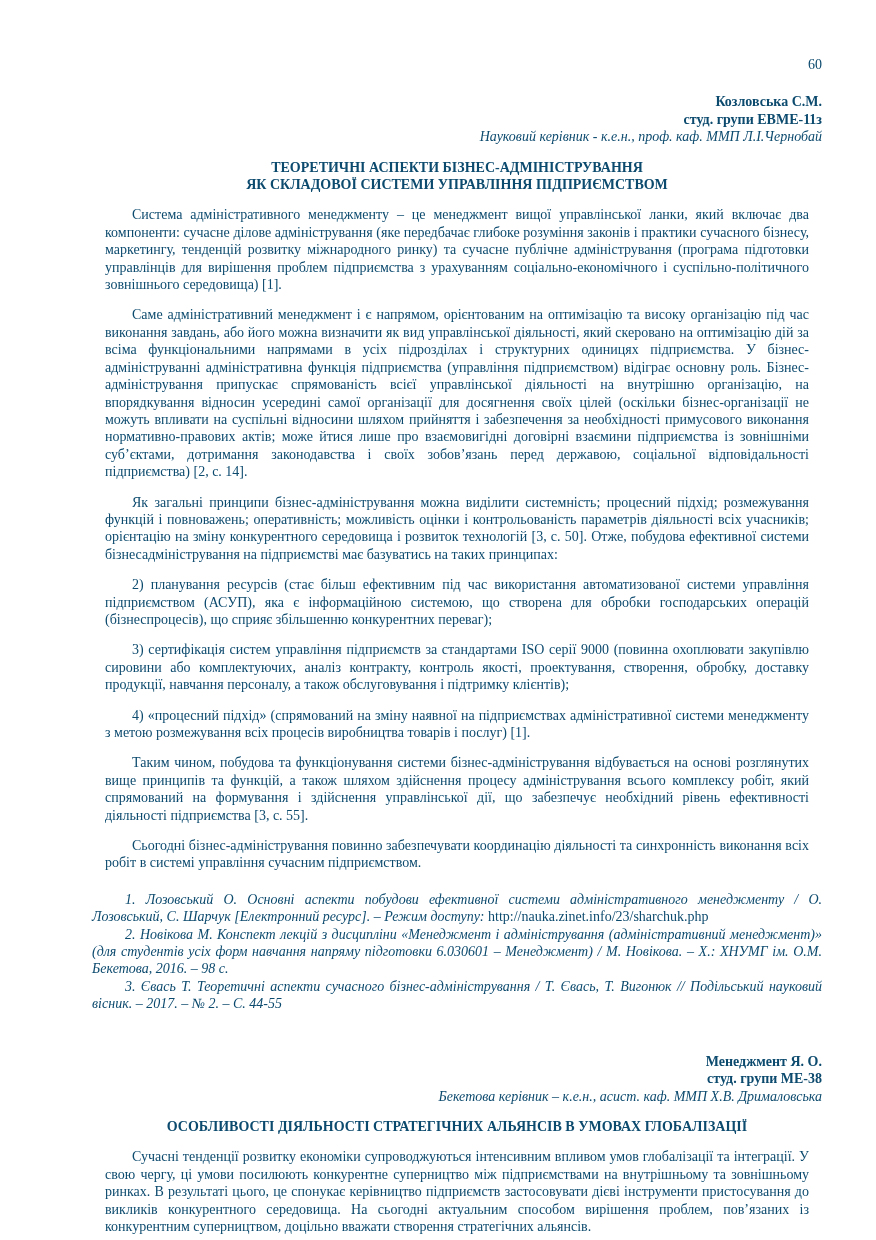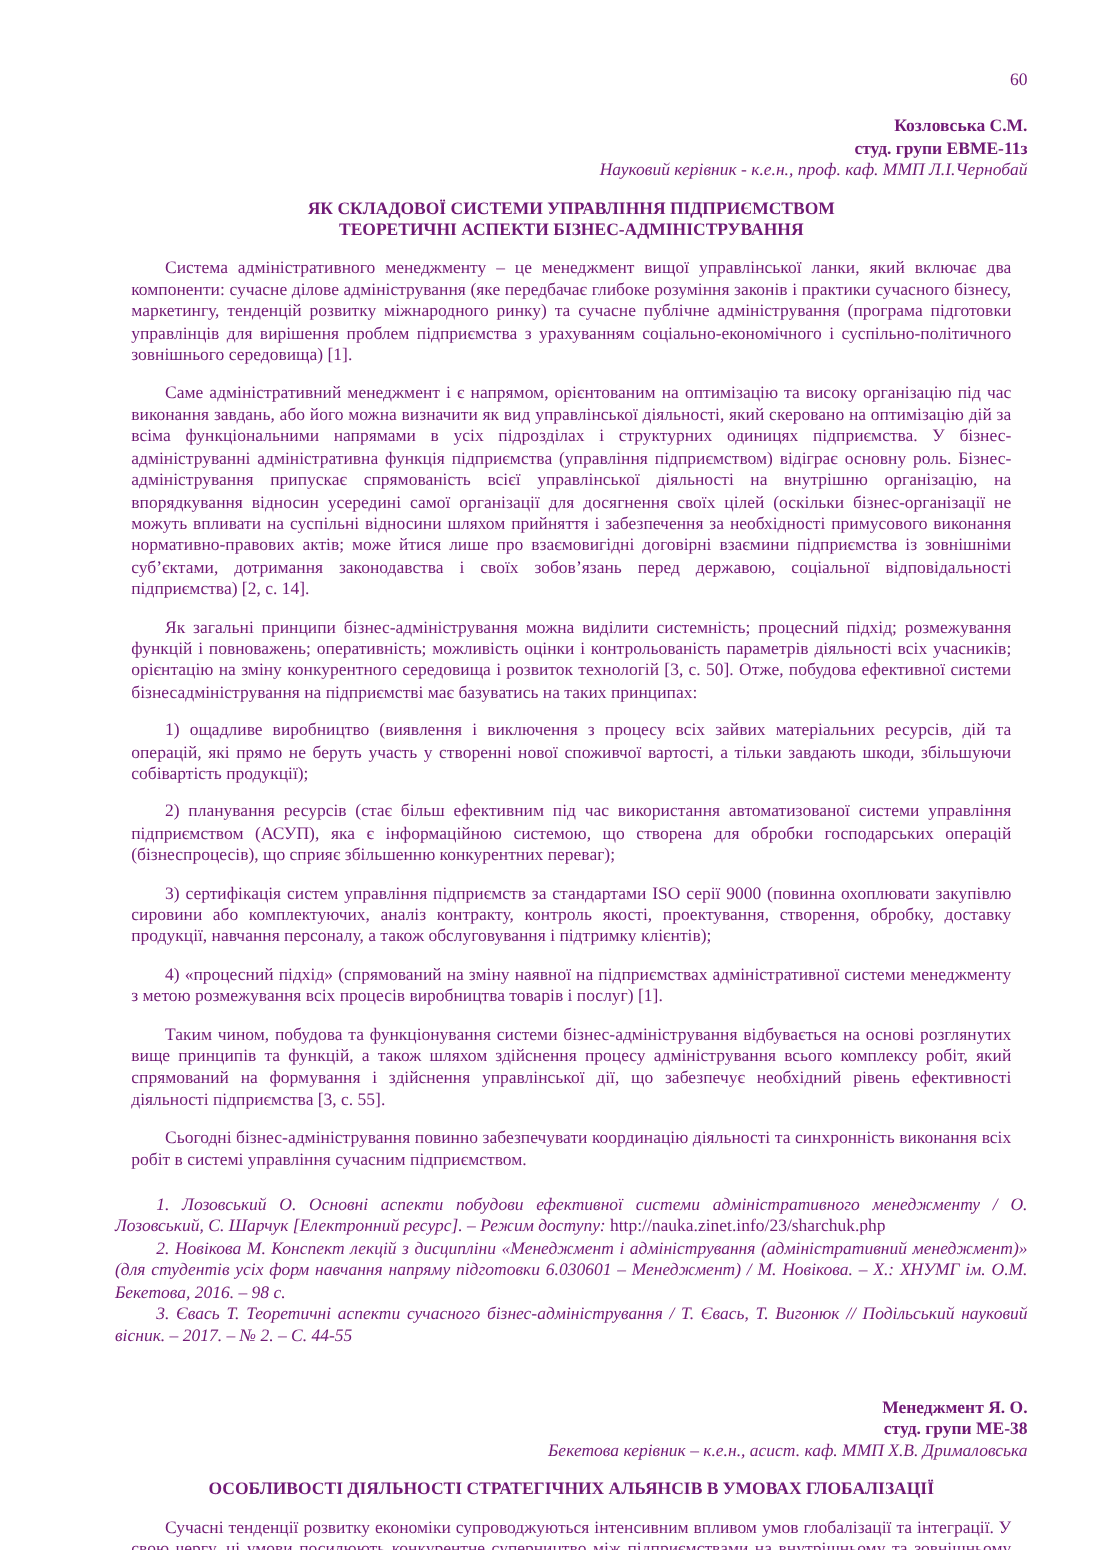--- a/index.html
+++ b/index.html
@@ -1,21 +1,21 @@
 <!DOCTYPE html>
 <html><head>
 <meta charset="utf-8">
 <style>
   * { box-sizing: border-box; }
   html, body { margin: 0; padding: 0; background: #ffffff; }
   .page {
     width: 876px;
     height: 1240px;
     background: #ffffff;
-    color: #701a75;
+    color: #0c4a6e;
     font-family: "Liberation Serif", "DejaVu Serif", serif;
     font-size: 14px;
     line-height: 17.4px;
     padding: 56px 54px 20px 92px;
     overflow: hidden;
   }
   .page-number {
     text-align: right;
     margin-bottom: 20px;
   }
@@ -62,29 +62,28 @@
 
   <div class="page-number">60</div>
 
   <div class="author-block">
     <div class="author-name">Козловська С.М.</div>
     <div class="author-group">студ. групи ЕВМЕ-11з</div>
     <div class="supervisor">Науковий керівник - к.е.н., проф. каф. ММП Л.І.Чернобай</div>
   </div>
 
   <div class="article-title">
+    <div>ТЕОРЕТИЧНІ АСПЕКТИ БІЗНЕС-АДМІНІСТРУВАННЯ</div>
     <div>ЯК СКЛАДОВОЇ СИСТЕМИ УПРАВЛІННЯ ПІДПРИЄМСТВОМ</div>
-    <div>ТЕОРЕТИЧНІ АСПЕКТИ БІЗНЕС-АДМІНІСТРУВАННЯ</div>
   </div>
 
   <div class="body-text">
     <p>Система адміністративного менеджменту – це менеджмент вищої управлінської ланки, який включає два компоненти: сучасне ділове адміністрування (яке передбачає глибоке розуміння законів і практики сучасного бізнесу, маркетингу, тенденцій розвитку міжнародного ринку) та сучасне публічне адміністрування (програма підготовки управлінців для вирішення проблем підприємства з урахуванням соціально-економічного і суспільно-політичного зовнішнього середовища) [1].</p>
     <p>Саме адміністративний менеджмент і є напрямом, орієнтованим на оптимізацію та високу організацію під час виконання завдань, або його можна визначити як вид управлінської діяльності, який скеровано на оптимізацію дій за всіма функціональними напрямами в усіх підрозділах і структурних одиницях підприємства. У бізнес-адмініструванні адміністративна функція підприємства (управління підприємством) відіграє основну роль. Бізнес-адміністрування припускає спрямованість всієї управлінської діяльності на внутрішню організацію, на впорядкування відносин усередині самої організації для досягнення своїх цілей (оскільки бізнес-організації не можуть впливати на суспільні відносини шляхом прийняття і забезпечення за необхідності примусового виконання нормативно-правових актів; може йтися лише про взаємовигідні договірні взаємини підприємства із зовнішніми суб’єктами, дотримання законодавства і своїх зобов’язань перед державою, соціальної відповідальності підприємства) [2, с. 14].</p>
     <p>Як загальні принципи бізнес-адміністрування можна виділити системність; процесний підхід; розмежування функцій і повноважень; оперативність; можливість оцінки і контрольованість параметрів діяльності всіх учасників; орієнтацію на зміну конкурентного середовища і розвиток технологій [3, с. 50]. Отже, побудова ефективної системи бізнесадміністрування на підприємстві має базуватись на таких принципах:</p>
-    <p>1) ощадливе виробництво (виявлення і виключення з процесу всіх зайвих матеріальних ресурсів, дій та операцій, які прямо не беруть участь у створенні нової споживчої вартості, а тільки завдають шкоди, збільшуючи собівартість продукції);</p>
     <p>2) планування ресурсів (стає більш ефективним під час використання автоматизованої системи управління підприємством (АСУП), яка є інформаційною системою, що створена для обробки господарських операцій (бізнеспроцесів), що сприяє збільшенню конкурентних переваг);</p>
     <p>3) сертифікація систем управління підприємств за стандартами ISO серії 9000 (повинна охоплювати закупівлю сировини або комплектуючих, аналіз контракту, контроль якості, проектування, створення, обробку, доставку продукції, навчання персоналу, а також обслуговування і підтримку клієнтів);</p>
     <p>4) «процесний підхід» (спрямований на зміну наявної на підприємствах адміністративної системи менеджменту з метою розмежування всіх процесів виробництва товарів і послуг) [1].</p>
     <p>Таким чином, побудова та функціонування системи бізнес-адміністрування відбувається на основі розглянутих вище принципів та функцій, а також шляхом здійснення процесу адміністрування всього комплексу робіт, який спрямований на формування і здійснення управлінської дії, що забезпечує необхідний рівень ефективності діяльності підприємства [3, с. 55].</p>
     <p>Сьогодні бізнес-адміністрування повинно забезпечувати координацію діяльності та синхронність виконання всіх робіт в системі управління сучасним підприємством.</p>
   </div>
 
   <div class="references">
     <p><span>1. Лозовський О. Основні аспекти побудови ефективної системи адміністративного менеджменту / О. Лозовський, С. Шарчук [Електронний ресурс]. – Режим доступу: </span><span class="ref-url">http://nauka.zinet.info/23/sharchuk.php</span></p>
     <p><span>2. Новікова М. Конспект лекцій з дисципліни «Менеджмент і адміністрування (адміністративний менеджмент)» (для студентів усіх форм навчання напряму підготовки 6.030601 – Менеджмент) / М. Новікова. – Х.: ХНУМГ ім. О.М. Бекетова, 2016. – 98 с.</span><span class="ref-url"></span></p>

